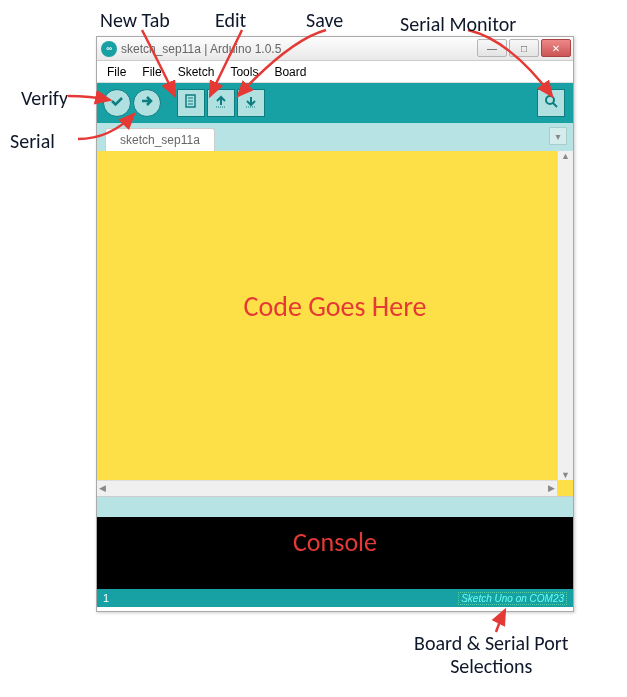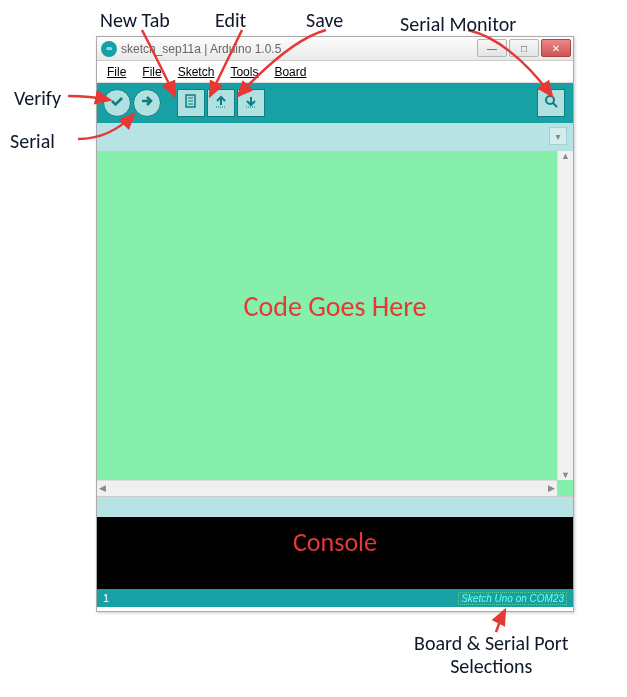--- a/index.html
+++ b/index.html
@@ -49,21 +49,20 @@
   .win-btn.close { background: linear-gradient(#e88, #c55); color:#fff; border-color:#a44;}
   .menubar {
     height: 22px;
     background: #fff;
     display: flex;
     align-items: center;
     padding: 0 4px;
     gap: 4px;
     font-size: 12px;
     border-bottom: 1px solid #ddd;
-    text-decoration: underline;
   }
   .menubar span { padding: 2px 6px; cursor: default; }
   .toolbar {
     height: 40px;
     background: #17a1a5;
     display: flex;
     align-items: center;
     padding: 0 6px;
     position: relative;
   }
@@ -99,21 +98,21 @@
   .tab-menu {
     position: absolute; right: 6px; top: 4px;
     width: 18px; height: 18px;
     background: #d5ecec;
     border: 1px solid #a8cdcd;
     display:flex;align-items:center;justify-content:center;
     font-size:10px; color:#888;
   }
   .editor-area {
     height: 346px;
-    background: #86efac;
+    background: #fde047;
     position: relative;
     border-bottom: 1px solid #ccc;
   }
   .editor-area .scroll-v { position:absolute; right:0; top:0; width:16px; height:calc(100% - 16px); background:#f0f0f0; border-left:1px solid #ddd;}
   .editor-area .scroll-v::before { content:"▲"; position:absolute; top:0; left:3px; font-size:9px; color:#888;}
   .editor-area .scroll-v::after { content:"▼"; position:absolute; bottom:0; left:3px; font-size:9px; color:#888;}
   .editor-area .scroll-h { position:absolute; bottom:0; left:0; height:16px; width:calc(100% - 16px); background:#f0f0f0; border-top:1px solid #ddd;}
   .editor-area .scroll-h::before { content:"◀"; position:absolute; left:2px; top:2px; font-size:9px; color:#888;}
   .editor-area .scroll-h::after { content:"▶"; position:absolute; right:2px; top:2px; font-size:9px; color:#888;}
   .status-strip { height: 20px; background: #b7e3e4; }
@@ -133,21 +132,21 @@
   }
   .footer .board { position:absolute; right:6px; color:#0a3; background:#083; padding:0 2px; }
   .footer .board { color:#6fe; background:transparent; border:1px dotted #5c9; font-style:italic; font-size:10px; }
   .editor-ann { position:absolute; left:50%; top:45%; transform:translate(-50%,-50%); color:#e53935; font-size:28px; font-family: Calibri, Arial, sans-serif;}
   .console-ann { position:absolute; left:50%; top:35%; transform:translate(-50%,-50%); color:#e53935; font-size:26px; font-family: Calibri, Arial, sans-serif;}
   .console-area { position: relative; }
 </style>
 </head>
 <body>
 
-<div class="ann" style="left:14px; top:86px;">Verify</div>
+<div class="ann" style="left:21px; top:86px;">Verify</div>
 <div class="ann" style="left:10px; top:129px;">Serial</div>
 <div class="ann" style="left:100px; top:8px;">New Tab</div>
 <div class="ann" style="left:215px; top:8px;">Edit</div>
 <div class="ann" style="left:306px; top:8px;">Save</div>
 <div class="ann" style="left:400px; top:0;margin-top:12px;">Serial Monitor</div>
 <div class="ann" style="left:414px; top:632px; text-align:center; white-space:pre; line-height:1.15;">Board &amp; Serial Port
 Selections</div>
 
 <svg class="ann-line" style="left:0;top:0;" width="627" height="697">
   <defs>
@@ -224,20 +223,21 @@
     </div>
     <div class="tool-btn serial-btn">
       <span><svg viewBox="0 0 16 16">
             <circle cx="7" cy="7" r="4" stroke="#0d7d80" stroke-width="2" fill="none"></circle>
             <line x1="10" y1="10" x2="14" y2="14" stroke="#0d7d80" stroke-width="2"></line>
           </svg></span>
     </div>
   </div>
 
   <div class="tabbar">
+    <div class="tab">sketch_sep11a</div>
     <div class="tab-menu">
       <span>▾</span>
     </div>
   </div>
 
   <div class="editor-area">
     <div class="editor-ann">Code Goes Here</div>
     <div class="scroll-v"></div>
     <div class="scroll-h"></div>
   </div>

